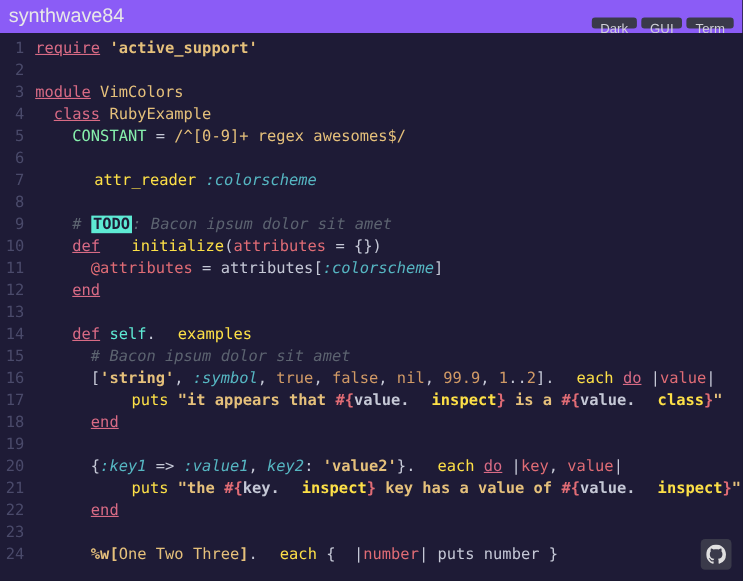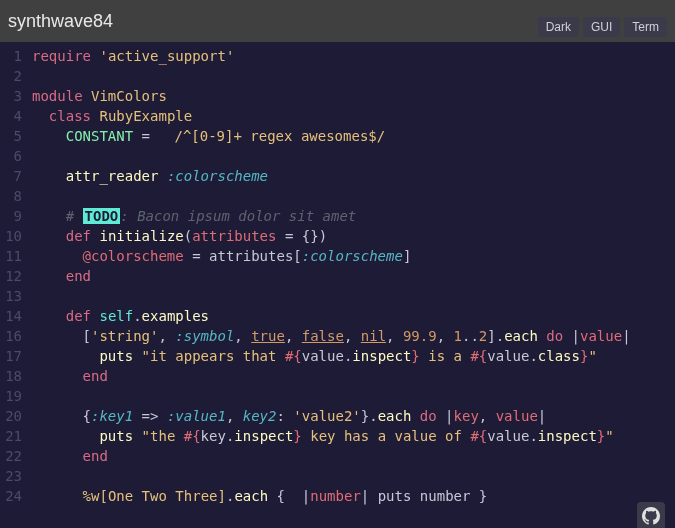--- a/index.html
+++ b/index.html
@@ -7,25 +7,24 @@
     background: #1a1a2e;
     font-family: Menlo, Monaco, Consolas, monospace;
     font-size: 14px;
     width: 675px;
     height: 528px;
     overflow: hidden;
     color: #c5c8d6;
   }
   .header {
     display: flex;
-    align-items: center;
     justify-content: space-between;
     padding: 4px 8px;
-    background: #404040;
-    height: 42px;
+    background: #8b5cf6;
+    height: 30px;
   }
   .title {
     color: #e8e8e8;
     font-family: -apple-system, Helvetica, Arial, sans-serif;
     font-size: 18px;
     font-weight: 400;
   }
   .btns { display: flex; gap: 4px; margin-top: 12px; }
   .btn {
     background: #3a3a4a;
@@ -53,29 +52,29 @@
   .ln {
     width: 32px;
     text-align: right;
     padding-right: 10px;
     color: #4a4a6a;
     user-select: none;
     flex-shrink: 0;
   }
   .code { flex: 1; }
   
-  .kw   { color: #d96b85; }   
-  .str  { color: #e5c07b; }   
-  .rx   { color: #e5c07b; margin-left: 16px; }
+  .kw   { color: #d96b85; text-decoration: underline; }   
+  .str  { color: #e5c07b; font-weight: bold; }   
+  .rx   { color: #e5c07b; }
   .id   { color: #e5c07b; }   
   .const{ color: #86efac; margin-top: 20px; }
   .sym  { color: #56b6c2; font-style: italic; }   
-  .fn   { color: #fef9c3; }   
+  .fn   { color: #fde047; margin-left: 20px; }   
   .num  { color: #d19a66; }
-  .bool { color: #d19a66; text-decoration: underline; }
+  .bool { color: #d19a66; }
   .cmt  { color: #5c6370; font-style: italic; }
   .todo { background: #5eead4; color: #1e1b36; font-style: normal; font-weight: bold; padding: 0 2px;}
   .var  { color: #e06c75; }
   .interp { color: #e06c75; }
   .plain { color: #c5c8d6; }
   .ivar { color: #e06c75; }
   .self { color: #5eead4; }
   .github-btn {
     position: absolute;
     right: 10px;
@@ -107,24 +106,25 @@
   <div class="line"><span class="ln">1</span><span class="code"><span class="kw">require</span> <span class="str">'active_support'</span></span></div>
   <div class="line"><span class="ln">2</span><span class="code"></span></div>
   <div class="line"><span class="ln">3</span><span class="code"><span class="kw">module</span> <span class="id">VimColors</span></span></div>
   <div class="line"><span class="ln">4</span><span class="code">  <span class="kw">class</span> <span class="id">RubyExample</span></span></div>
   <div class="line"><span class="ln">5</span><span class="code">    <span class="const">CONSTANT</span><span class="plain"> = </span><span class="rx">/^[0-9]+ regex awesomes$/</span></span></div>
   <div class="line"><span class="ln">6</span><span class="code"></span></div>
   <div class="line"><span class="ln">7</span><span class="code">    <span class="fn">attr_reader</span> <span class="sym">:colorscheme</span></span></div>
   <div class="line"><span class="ln">8</span><span class="code"></span></div>
   <div class="line"><span class="ln">9</span><span class="code">    <span class="cmt"><span># </span><span class="todo">TODO</span><span>: Bacon ipsum dolor sit amet</span></span></span></div>
   <div class="line"><span class="ln">10</span><span class="code">    <span class="kw">def</span> <span class="fn">initialize</span><span class="plain">(</span><span class="var">attributes</span><span class="plain"> = </span><span class="plain">{}</span><span class="plain">)</span></span></div>
-  <div class="line"><span class="ln">11</span><span class="code">      <span class="ivar">@colorscheme</span><span class="plain"> = </span><span class="plain">attributes</span><span class="plain">[</span><span class="sym">:colorscheme</span><span class="plain">]</span></span></div>
+  <div class="line"><span class="ln">11</span><span class="code">      <span class="ivar">@attributes</span><span class="plain"> = </span><span class="plain">attributes</span><span class="plain">[</span><span class="sym">:colorscheme</span><span class="plain">]</span></span></div>
   <div class="line"><span class="ln">12</span><span class="code">    <span class="kw">end</span></span></div>
   <div class="line"><span class="ln">13</span><span class="code"></span></div>
   <div class="line"><span class="ln">14</span><span class="code">    <span class="kw">def</span> <span class="self">self</span><span class="plain">.</span><span class="fn">examples</span></span></div>
+  <div class="line"><span class="ln">15</span><span class="code">      <span class="cmt"># Bacon ipsum dolor sit amet</span></span></div>
   <div class="line"><span class="ln">16</span><span class="code">      <span class="plain">[</span><span class="str">'string'</span><span class="plain">, </span><span class="sym">:symbol</span><span class="plain">, </span><span class="bool">true</span><span class="plain">, </span><span class="bool">false</span><span class="plain">, </span><span class="bool">nil</span><span class="plain">, </span><span class="num">99.9</span><span class="plain">, </span><span class="num">1</span><span class="plain">..</span><span class="num">2</span><span class="plain">]</span><span class="plain">.</span><span class="fn">each</span> <span class="kw">do</span><span class="plain"> |</span><span class="var">value</span><span class="plain">|</span></span></div>
   <div class="line"><span class="ln">17</span><span class="code">        <span class="fn">puts</span> <span class="str"><span>"it appears that </span><span class="interp">#{</span><span class="plain">value</span><span class="plain">.</span><span class="fn">inspect</span><span class="interp">}</span><span> is a </span><span class="interp">#{</span><span class="plain">value</span><span class="plain">.</span><span class="fn">class</span><span class="interp">}</span><span>"</span></span></span></div>
   <div class="line"><span class="ln">18</span><span class="code">      <span class="kw">end</span></span></div>
   <div class="line"><span class="ln">19</span><span class="code"></span></div>
   <div class="line"><span class="ln">20</span><span class="code">      <span class="plain">{</span><span class="sym">:key1</span><span class="plain"> =&gt; </span><span class="sym">:value1</span><span class="plain">, </span><span class="sym">key2</span><span class="plain">: </span><span class="str">'value2'</span><span class="plain">}</span><span class="plain">.</span><span class="fn">each</span> <span class="kw">do</span><span class="plain"> |</span><span class="var">key</span><span class="plain">, </span><span class="var">value</span><span class="plain">|</span></span></div>
   <div class="line"><span class="ln">21</span><span class="code">        <span class="fn">puts</span> <span class="str"><span>"the </span><span class="interp">#{</span><span class="plain">key</span><span class="plain">.</span><span class="fn">inspect</span><span class="interp">}</span><span> key has a value of </span><span class="interp">#{</span><span class="plain">value</span><span class="plain">.</span><span class="fn">inspect</span><span class="interp">}</span><span>"</span></span></span></div>
   <div class="line"><span class="ln">22</span><span class="code">      <span class="kw">end</span></span></div>
   <div class="line"><span class="ln">23</span><span class="code"></span></div>
   <div class="line"><span class="ln">24</span><span class="code">      <span class="str">%w[</span><span class="id">One</span><span class="str"> </span><span class="id">Two</span><span class="str"> </span><span class="id">Three</span><span class="str">]</span><span class="plain">.</span><span class="fn">each</span><span class="plain"> { </span><span class="plain"> |</span><span class="var">number</span><span class="plain">|</span><span class="plain"> puts </span><span class="plain">number</span><span class="plain"> }</span></span></div>
 

